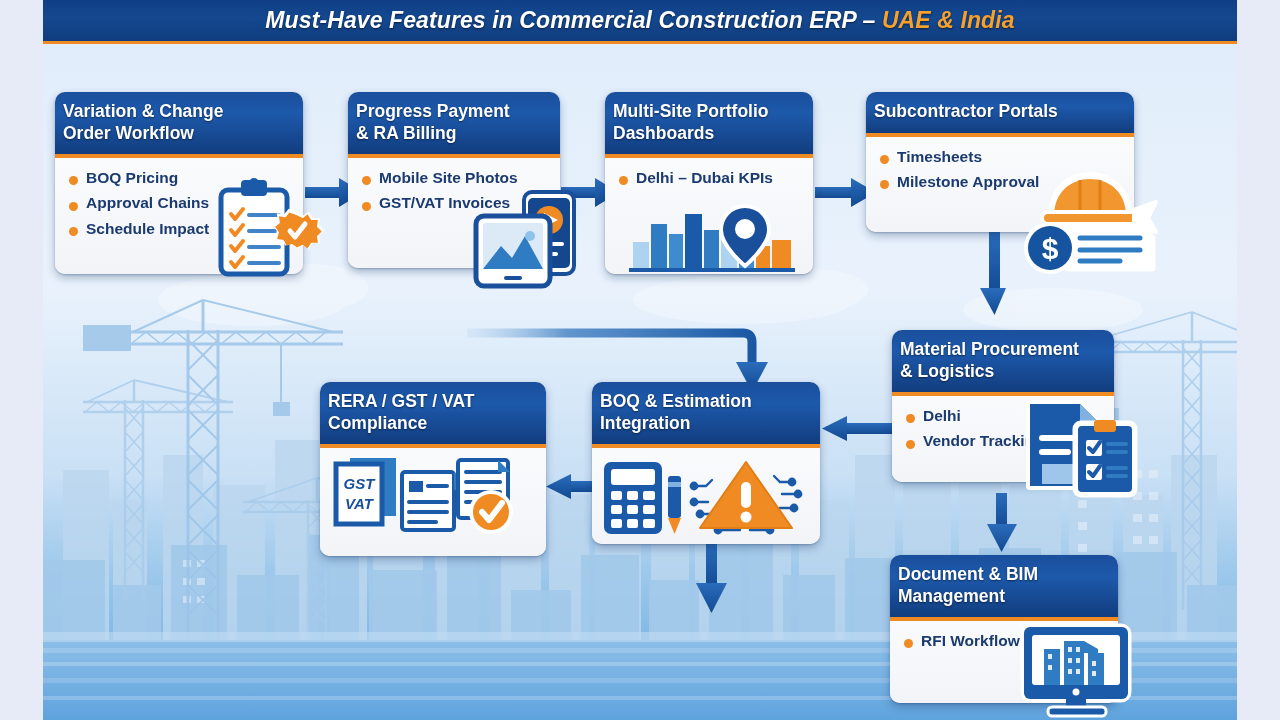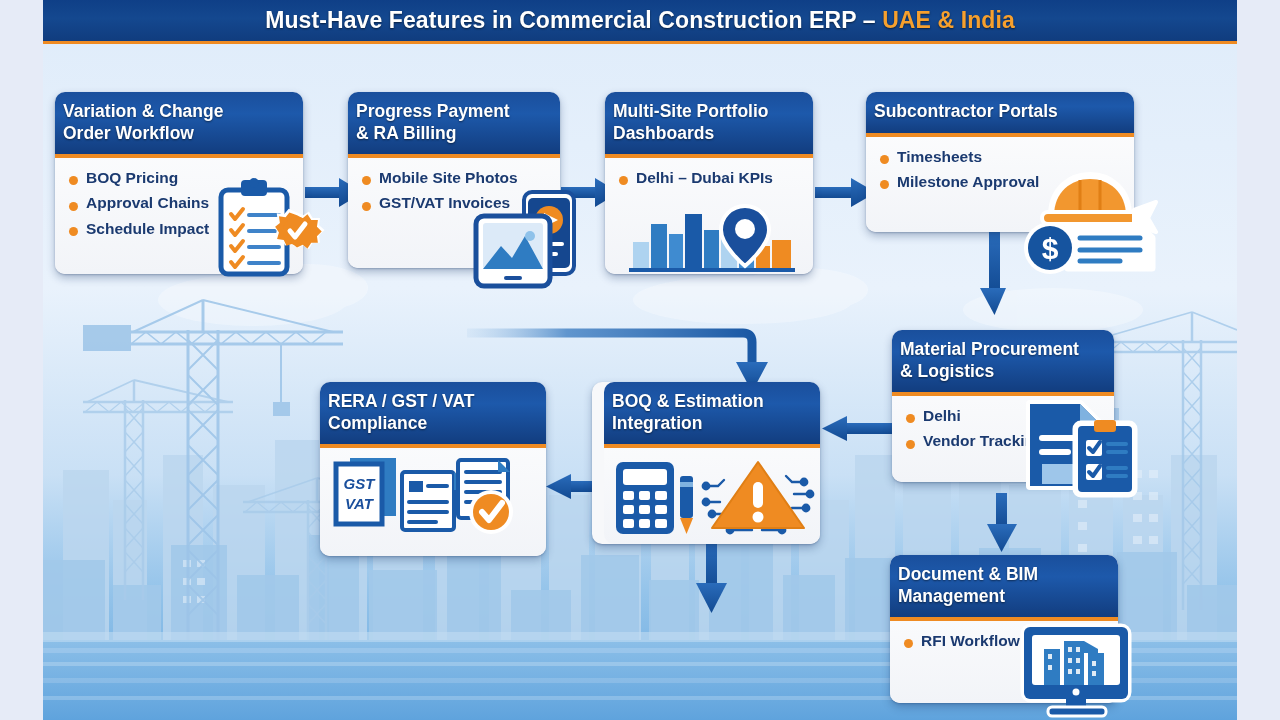--- a/index.html
+++ b/index.html
@@ -16,21 +16,21 @@
     overflow: hidden;
     background: linear-gradient(#dceaf8 0%, #e8f1fb 28%, #dbe9f8 50%, #bcd9f2 68%, #8fc0e8 84%, #6aabe0 100%);
   }
   .canvas .bgsvg { position: absolute; left: 0; top: 0; width: 1194px; height: 720px; }
 
   
   .titlebar {
     position: absolute; left: 43px; top: 0; width: 1194px; height: 44px;
     background: linear-gradient(180deg,#0f3f87 0%, #14488f 45%, #103c7e 100%);
     border-bottom: 3px solid #ef8b22;
-    display: flex; align-items: center; justify-content: center;
+    display: flex; align-items: center; justify-content: center; font-style: italic;
   }
   .title {
     font-size: 23px; font-weight: bold; color: #ffffff;
     letter-spacing: .1px;
     text-shadow: 0 1px 2px rgba(0,0,0,.55);
     white-space: nowrap;
   }
   .title .accent { color: #f6a02e; }
 
   
@@ -526,21 +526,21 @@
           <rect x="58" y="46" width="4" height="5"></rect>
         <rect x="74" y="38" width="4" height="5"></rect>
           <rect x="74" y="48" width="4" height="5"></rect>
       </g>
       <circle cx="58" cy="69" r="3.5" fill="#ffffff"></circle>
       <rect x="48" y="76" width="20" height="10" fill="#1a5aa8"></rect>
       <rect x="30" y="84" width="58" height="9" rx="4" fill="#1a5aa8" stroke="#ffffff" stroke-width="3"></rect>
     </svg>
   </div>
 
-  <div class="card" style="left:592px; top:382px; width:228px; height:162px;padding-left:12px;">
+  <div class="card" style="left:592px; top:382px; width:228px; height:162px;">
     <div class="inner">
       <div class="hdr" style="white-space:pre-line;">BOQ &amp; Estimation
 Integration</div>
       <div class="body" style="padding:4px 8px;">
         <svg style="width:212px; height:86px;" viewBox="0 0 212 86">
 
           <rect x="4" y="10" width="58" height="72" rx="7" fill="#1a5aa8"></rect>
           <rect x="11" y="17" width="44" height="16" rx="3" fill="#ffffff"></rect>
           <g fill="#ffffff">
             <rect x="11" y="39" width="11" height="9" rx="2"></rect>

